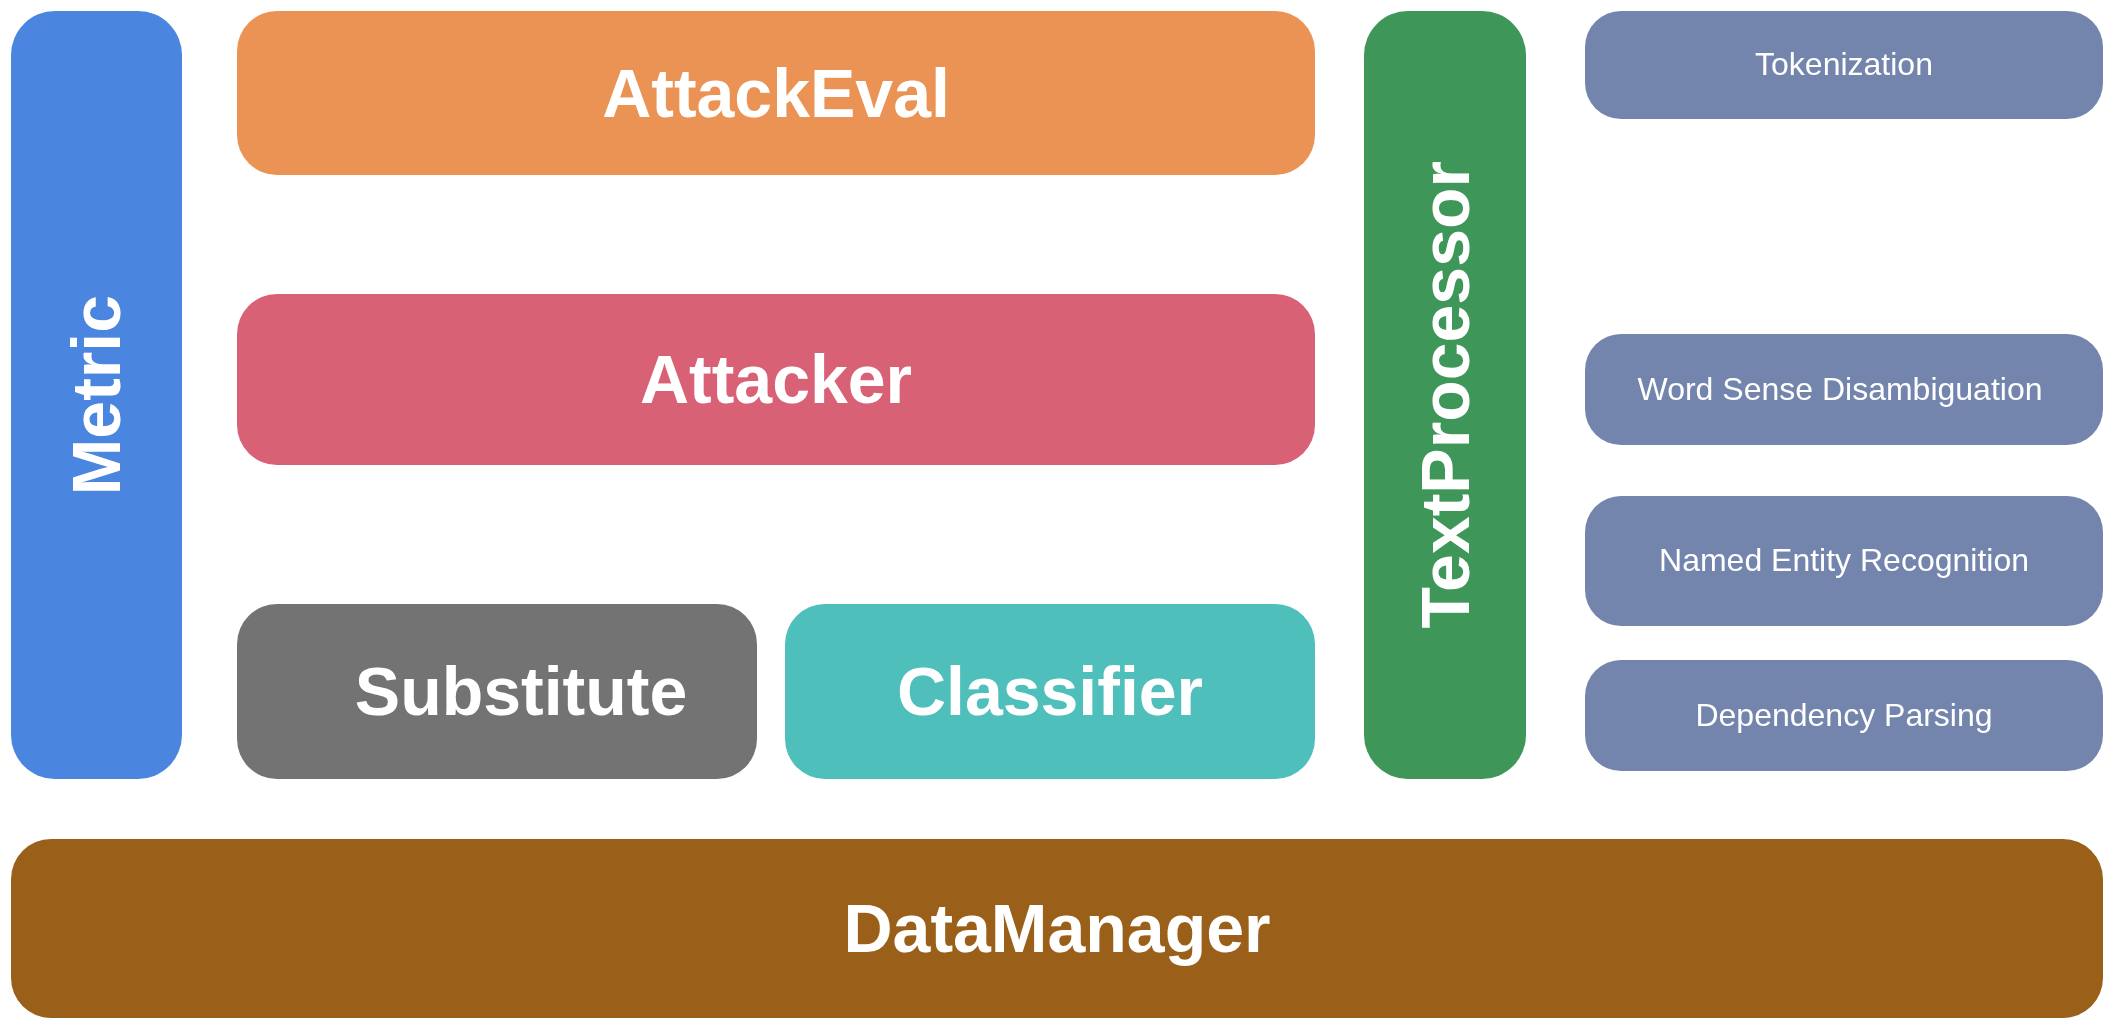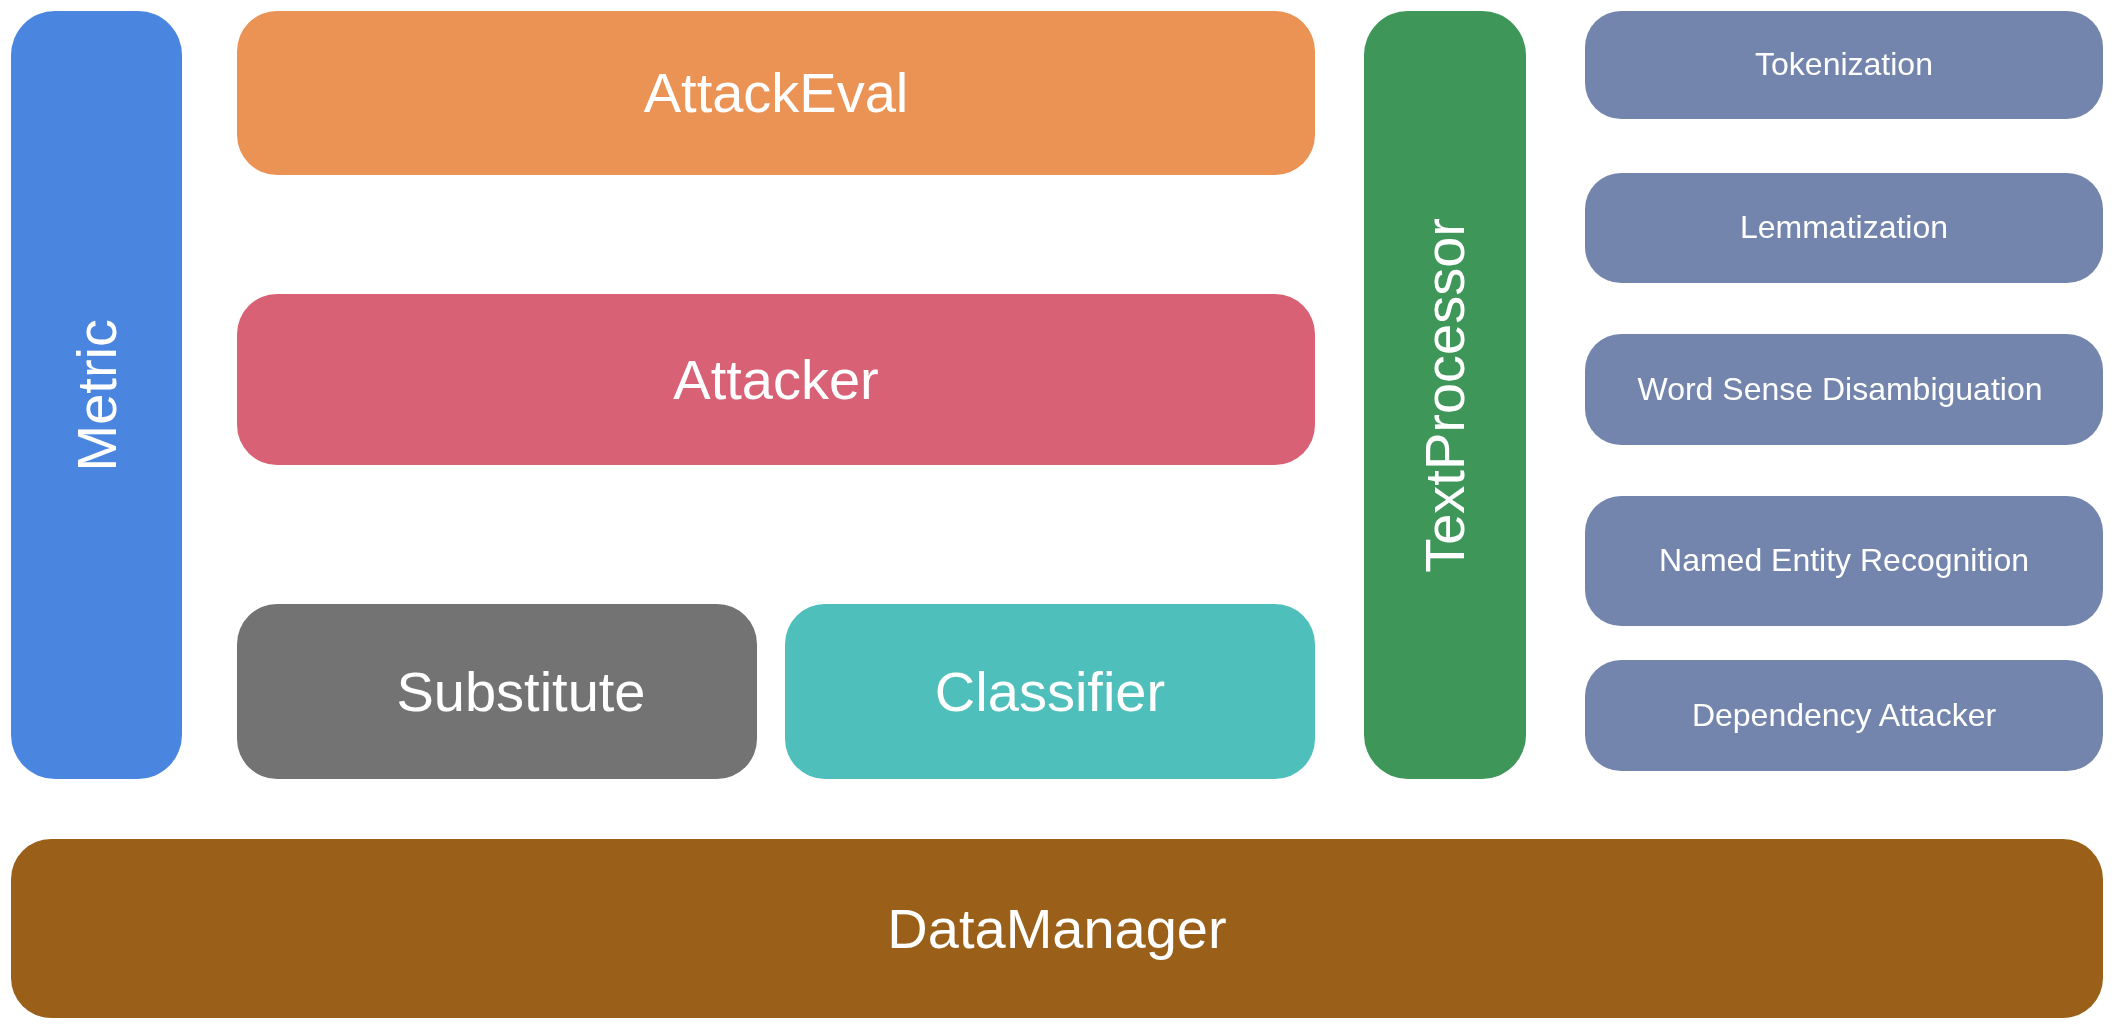--- a/index.html
+++ b/index.html
@@ -17,21 +17,21 @@
   }
   .block {
     position: absolute;
     display: flex;
     align-items: center;
     justify-content: center;
     color: #ffffff;
     text-align: center;
     box-sizing: border-box;
   }
-  .big-label   { font-size: 56px; line-height: 1.1; font-weight: 400; }
+  .big-label   { font-size: 68px; line-height: 1.1; font-weight: 700; }
   .small-label { font-size: 32px; line-height: 1.18; font-weight: 400; }
 
   
   .vertical-text {
     writing-mode: vertical-rl;
     transform: rotate(180deg);
     white-space: nowrap;
   }
 
   
@@ -79,33 +79,30 @@
   </div>
 
   <div id="textprocessor" class="block" style="background: rgb(62, 150, 89);">
     <span class="big-label vertical-text">TextProcessor</span>
   </div>
 
   <div id="nlp-task-0" class="block nlp-task" style="background: rgb(116, 133, 173);">
     <span class="small-label">Tokenization</span>
   </div>
 
-  <div id="nlp-task-1" class="block nlp-task" style="background: rgb(116, 133, 173);">
-    <span class="small-label">Lemmatization</span>
-  </div>
 
   <div id="nlp-task-2" class="block nlp-task" style="background: rgb(116, 133, 173); padding-left: 12px;">
     <span class="small-label">Word Sense Disambiguation</span>
   </div>
 
   <div id="nlp-task-3" class="block nlp-task" style="background: rgb(116, 133, 173);">
     <span class="small-label">Named Entity Recognition</span>
   </div>
 
   <div id="nlp-task-4" class="block nlp-task" style="background: rgb(116, 133, 173);">
-    <span class="small-label">Dependency Attacker</span>
+    <span class="small-label">Dependency Parsing</span>
   </div>
 
   <div id="datamanager" class="block" style="background: rgb(154, 96, 25);">
     <span class="big-label">DataManager</span>
   </div>
 
 </div>
 
 </body></html>

